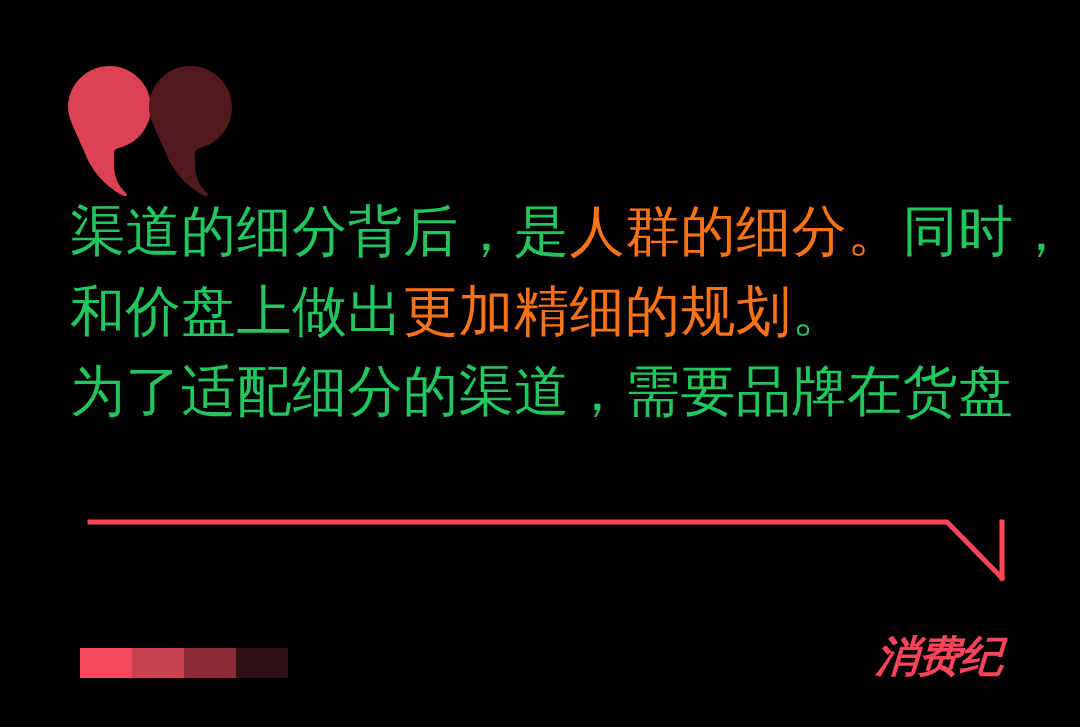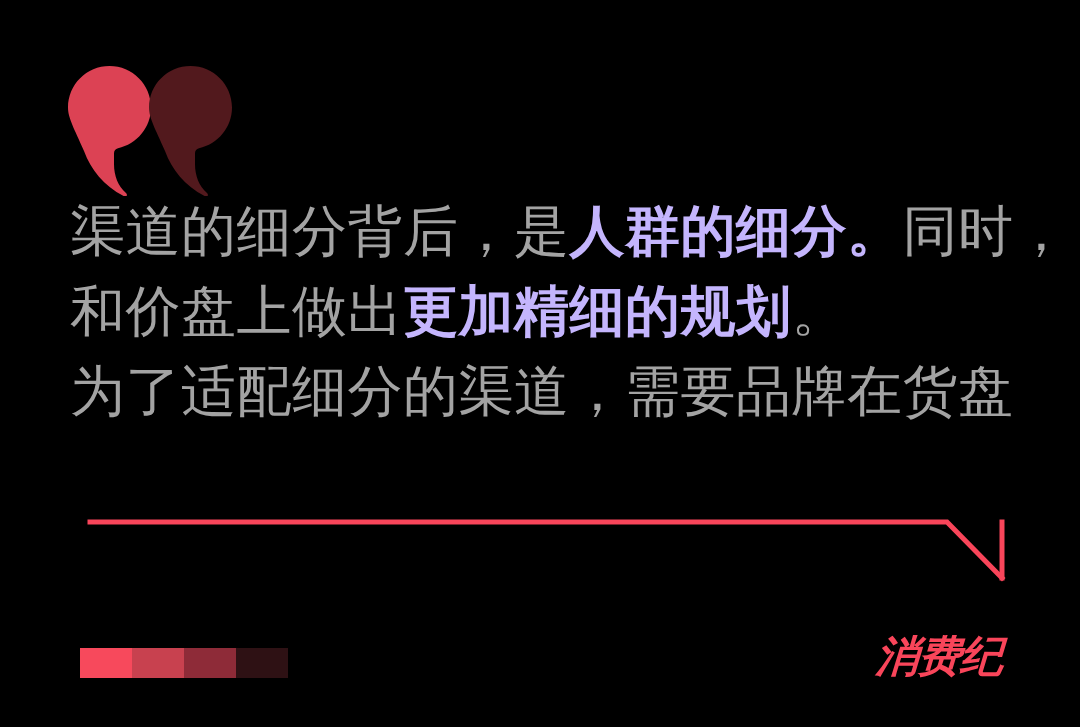--- a/index.html
+++ b/index.html
@@ -46,22 +46,22 @@
     width: 952px;
   }
   .quote-line {
     font-size: 55px;
     line-height: 80px;
     letter-spacing: 0.5px;
     white-space: nowrap;
     font-weight: 400;
     font-family: "Liberation Serif", "DejaVu Serif", serif;
   }
-  .seg-red   { color: #a3a3a3; }
-  .seg-white { color: #c4b5fd; font-weight: bold; }
+  .seg-red   { color: #22c55e; }
+  .seg-white { color: #f97316; }
 
   
   .rule-wrap {
     position: absolute;
     left: 80px;
     top: 505px;
     width: 940px;
     height: 95px;
   }
   .rule-wrap svg { display: block; width: 100%; height: 100%; }

